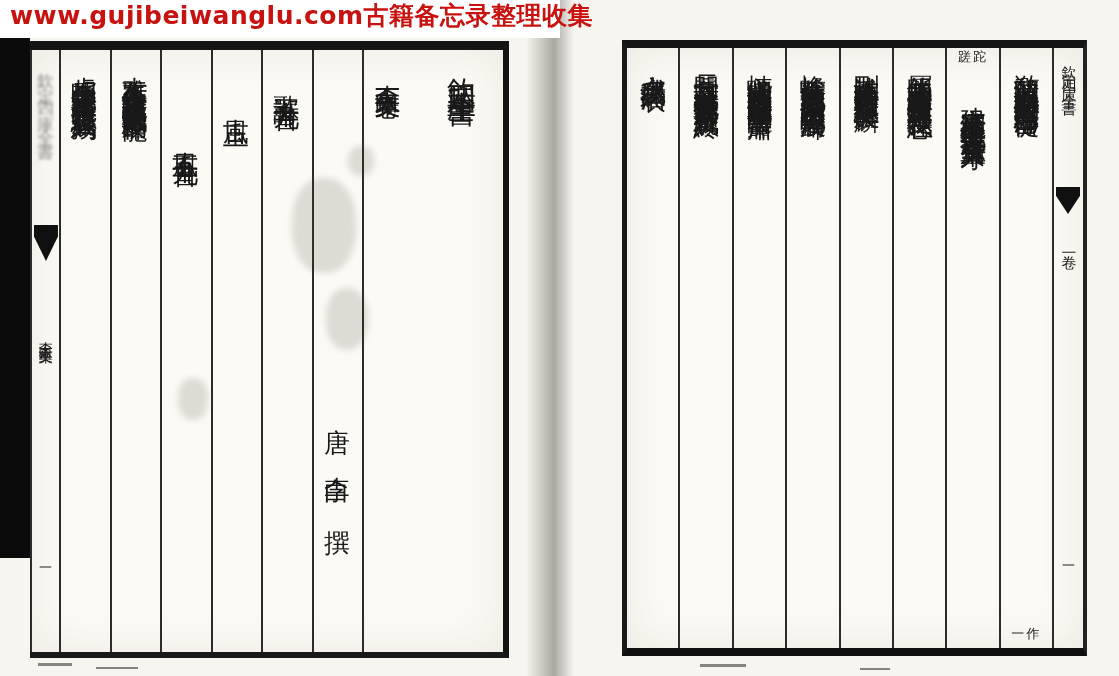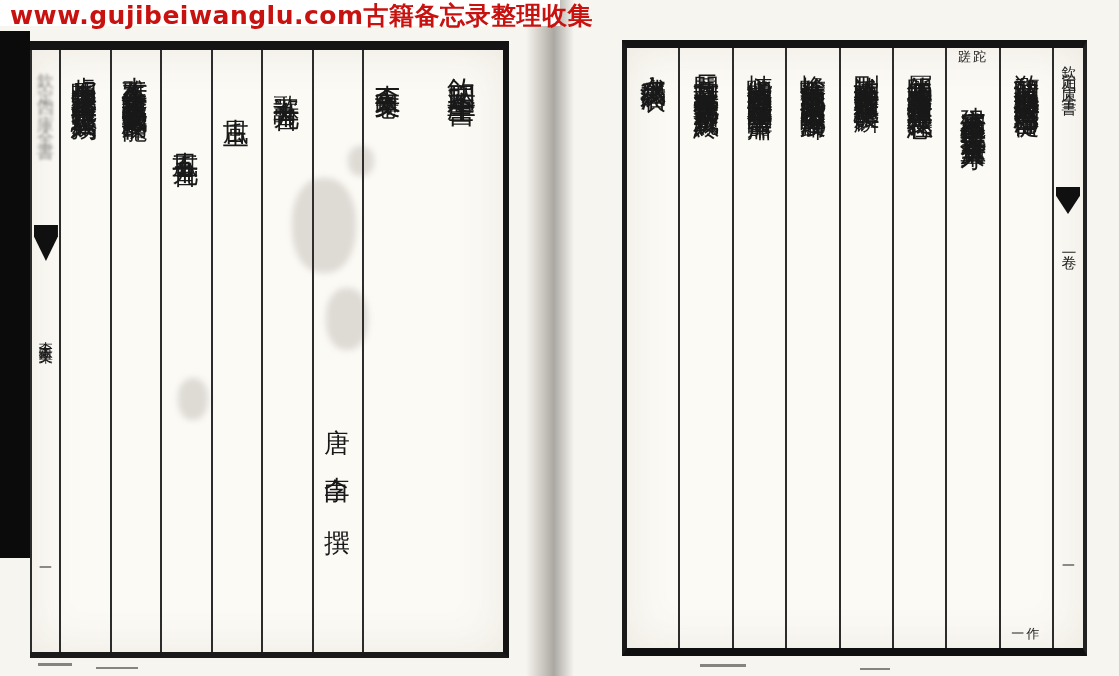--- a/index.html
+++ b/index.html
@@ -3,21 +3,21 @@
 <meta charset="utf-8">
 <style>
   html,body { margin:0; padding:0; background:#e8e6e0; }
   .canvas {
     position:relative; width:1119px; height:676px; overflow:hidden;
     background:#f7f5f0;
     font-family:"DejaVu Serif","Liberation Serif",serif;
   }
   
   .watermark {
-    position:absolute; left:0; top:0; width:560px; height:26px;
+    position:absolute; left:0; top:0; width:560px; height:38px;
     background:#ffffff;
     font-family:"DejaVu Sans","Liberation Sans",sans-serif;
     font-weight:bold; font-size:25px; line-height:32px;
     color:#c8120f; white-space:nowrap; padding-left:10px; box-sizing:border-box;
     letter-spacing:0.5px;
   }
   
   .left-strip { position:absolute; left:0; top:31px; width:30px; height:527px; background:#0b0b0b; }
   
   .spine-shadow {

